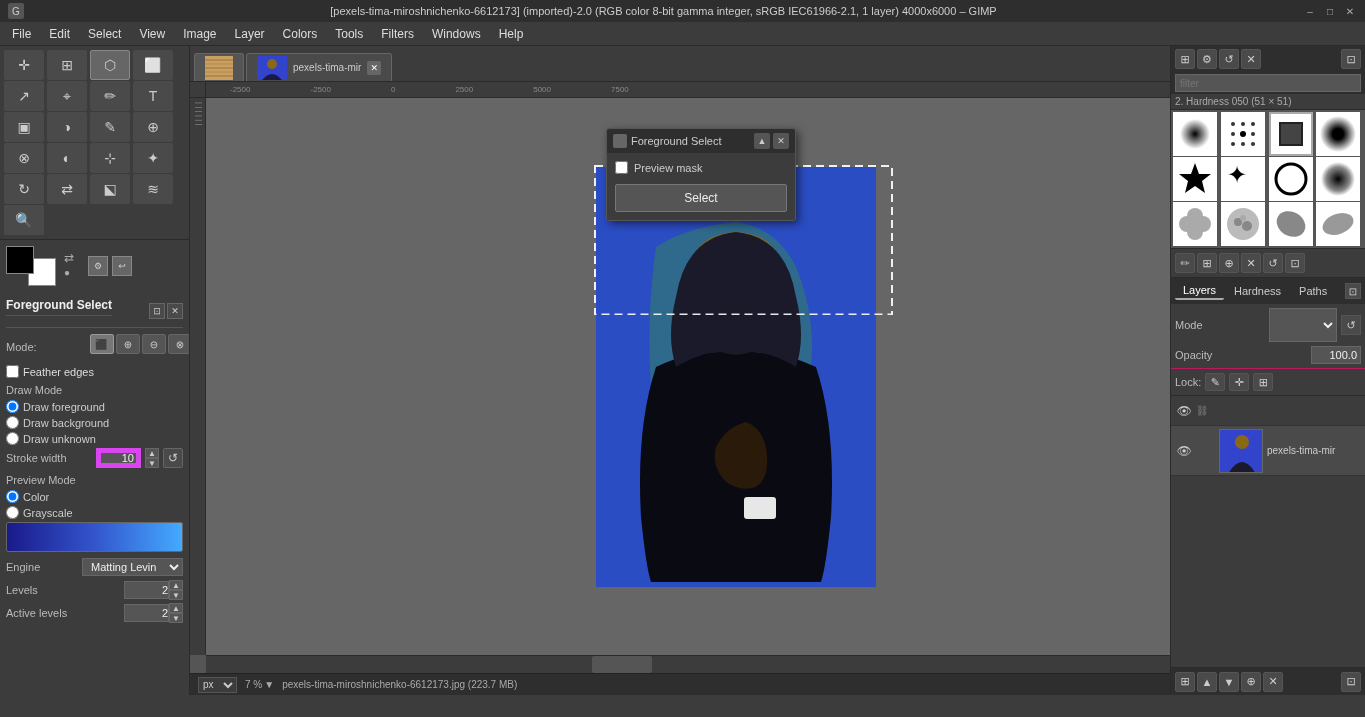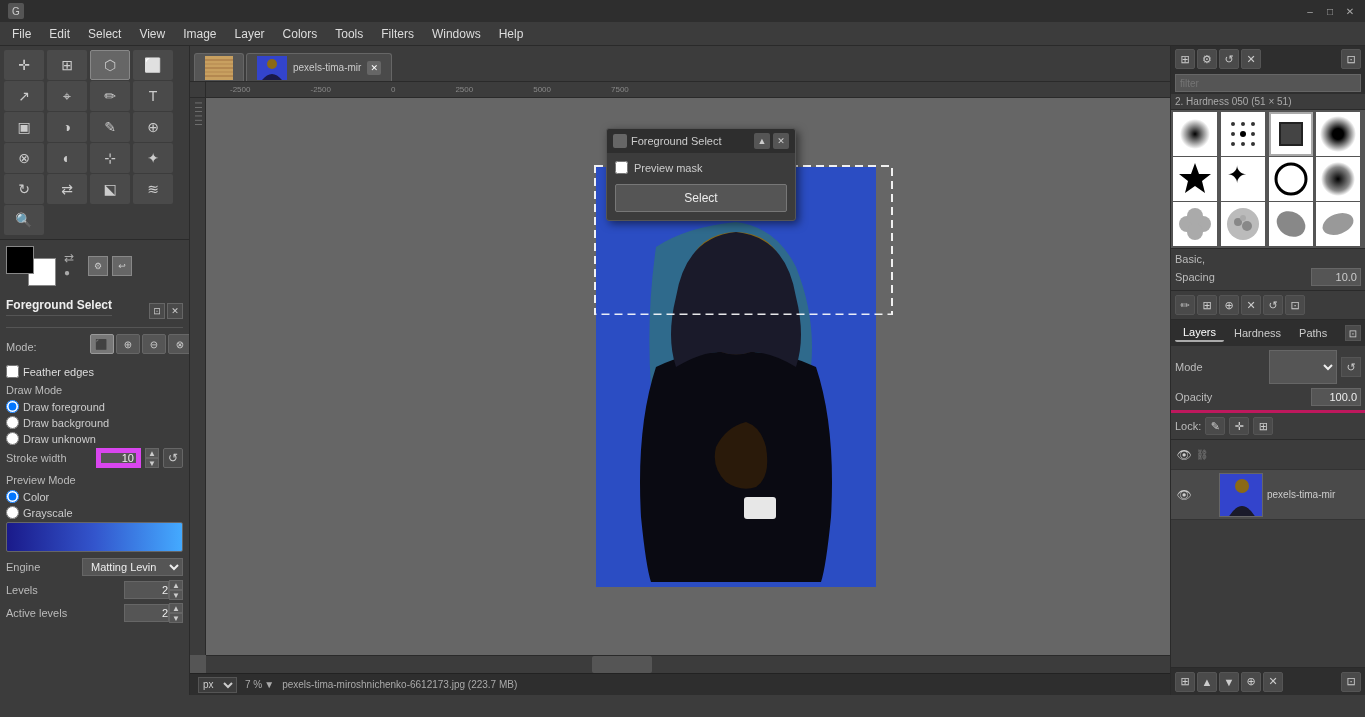--- a/index.html
+++ b/index.html
@@ -460,21 +460,21 @@
     .expand-btn {
       margin-left: auto;
       width: 16px; height: 16px;
       background: #4a4a4a; border: 1px solid #555;
       cursor: pointer; font-size: 10px; color: #ccc;
       display: flex; align-items: center; justify-content: center;
     }
 
     #layers-options {
       padding: 4px;
-      border-bottom: 3px solid #be185d;
+      border-bottom: 1px solid #be185d;
     }
     .layers-mode-row {
       display: flex; align-items: center; gap: 4px; margin-bottom: 4px;
     }
     .layers-mode-label { font-size: 11px; color: #bbb; flex: 1; }
     .layers-mode-select {
       background: #555; border: 1px solid #666; color: #eee;
       font-size: 11px; padding: 16px 4px; height: 20px;
     }
     .layers-reset-btn {
@@ -581,20 +581,21 @@
       border-right: 1px solid #2a2a2a;
       border-bottom: 1px solid #2a2a2a;
       z-index: 5;
     }
   </style>
 </head>
 <body>
 
 <div id="titlebar">
   <div style="width:16px;height:16px;background:#555;border-radius:2px;font-size:10px;display:flex;align-items:center;justify-content:center;">G</div>
+  <div class="title">[pexels-tima-miroshnichenko-6612173] (imported)-2.0 (RGB color 8-bit gamma integer, sRGB IEC61966-2.1, 1 layer) 4000x6000 – GIMP</div>
   <div class="win-controls">
     <span>–</span>
     <span>□</span>
     <span>✕</span>
   </div>
 </div>
 
 <div id="menubar">
   <div class="menu-item">File</div>
   <div class="menu-item">Edit</div>
@@ -973,27 +974,20 @@
         </div>
         <div class="brush-item">
           <svg width="40" height="40">
             <rect width="40" height="40" fill="white"></rect>
             <ellipse cx="20" cy="20" rx="16" ry="10" fill="#999" transform="rotate(-20 20 20)"></ellipse>
           </svg>
         </div>
       </div>
     </div>
 
-    <div id="brushes-bottom">
-      <div class="basic-label">Basic,</div>
-      <div class="spacing-row">
-        <span class="spacing-label">Spacing</span>
-        <input type="text" class="spacing-val" value="10.0" style="">
-      </div>
-    </div>
 
     <div id="brush-actions">
       <div class="panel-icon-btn">✏</div>
       <div class="panel-icon-btn">⊞</div>
       <div class="panel-icon-btn">⊕</div>
       <div class="panel-icon-btn">✕</div>
       <div class="panel-icon-btn">↺</div>
       <div class="panel-icon-btn">⊡</div>
     </div>
 

